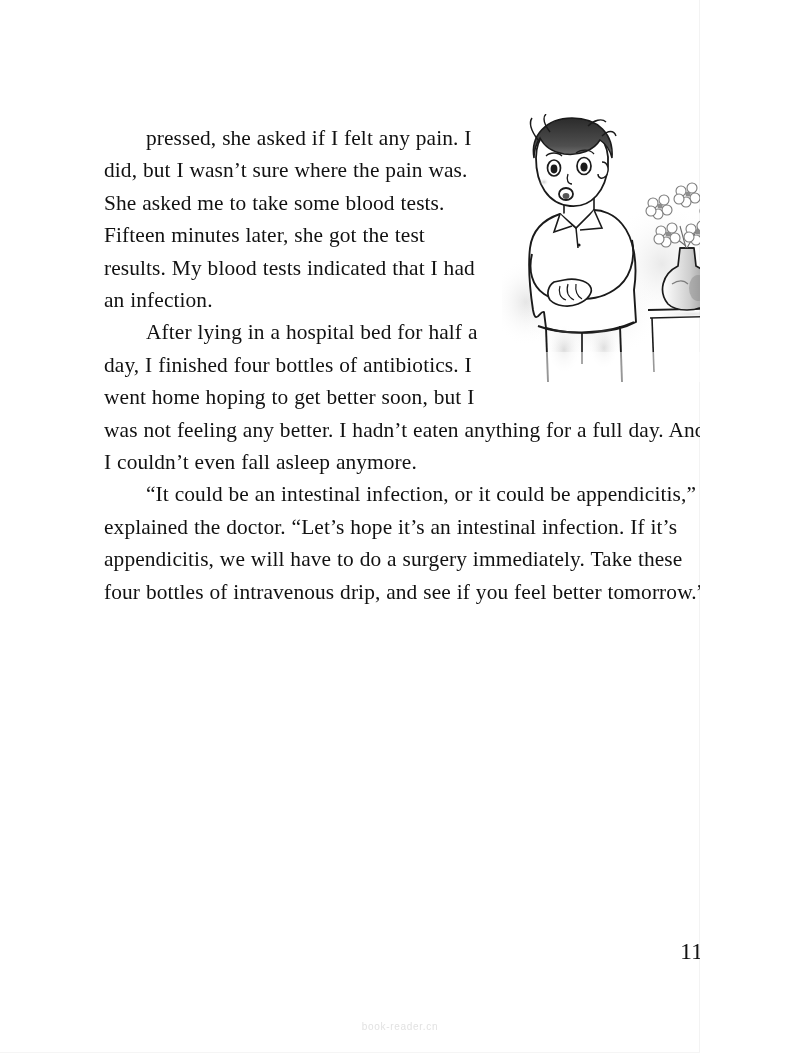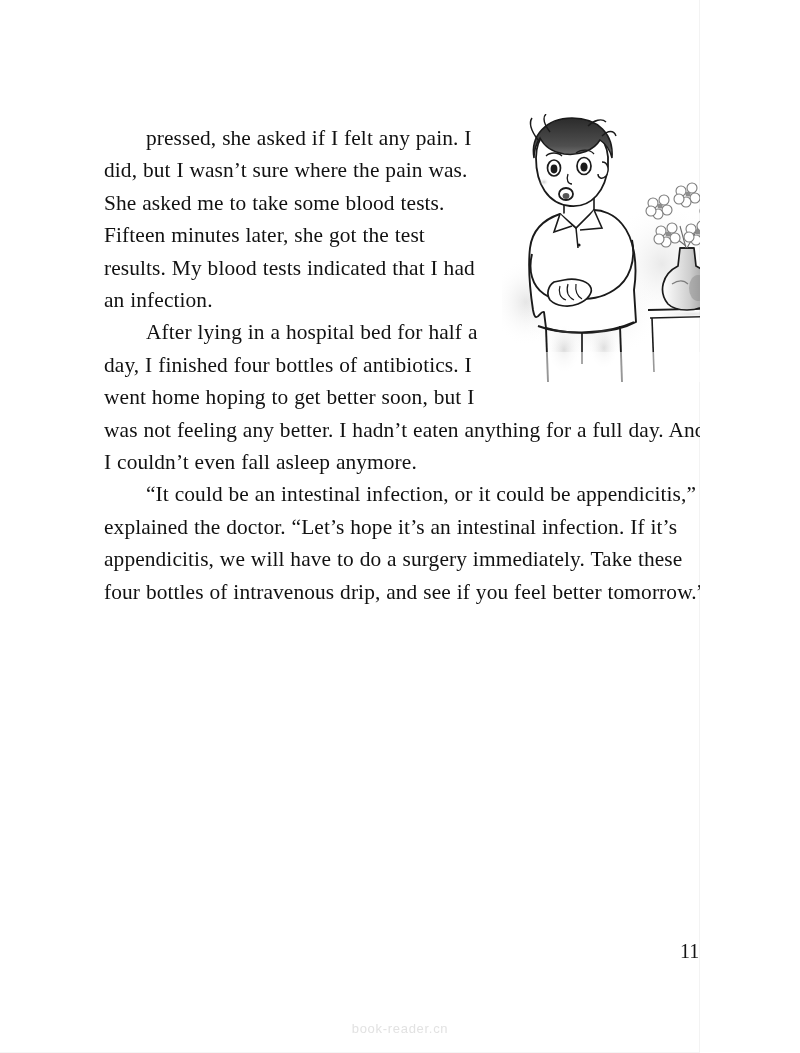--- a/index.html
+++ b/index.html
@@ -66,33 +66,33 @@
 
   p.para {
     margin: 0;
     text-indent: 42px;
   }
 
   .page-number {
     position: absolute;
     left: 680px;
     top: 938px;
-    font-size: 20px;
+    font-size: 24px;
     line-height: 26px;
     color: #141414;
   }
 
   .watermark {
     position: absolute;
     left: 0;
     top: 1021px;
     width: 800px;
     text-align: center;
     font-family: "Liberation Sans", "DejaVu Sans", sans-serif;
-    font-size: 13px;
+    font-size: 10px;
     letter-spacing: 0.7px;
     color: #e2e2e2;
   }
 </style>
 </head>
 <body>
 
 <div class="page">
 
   <div class="page-edge-right"></div>

